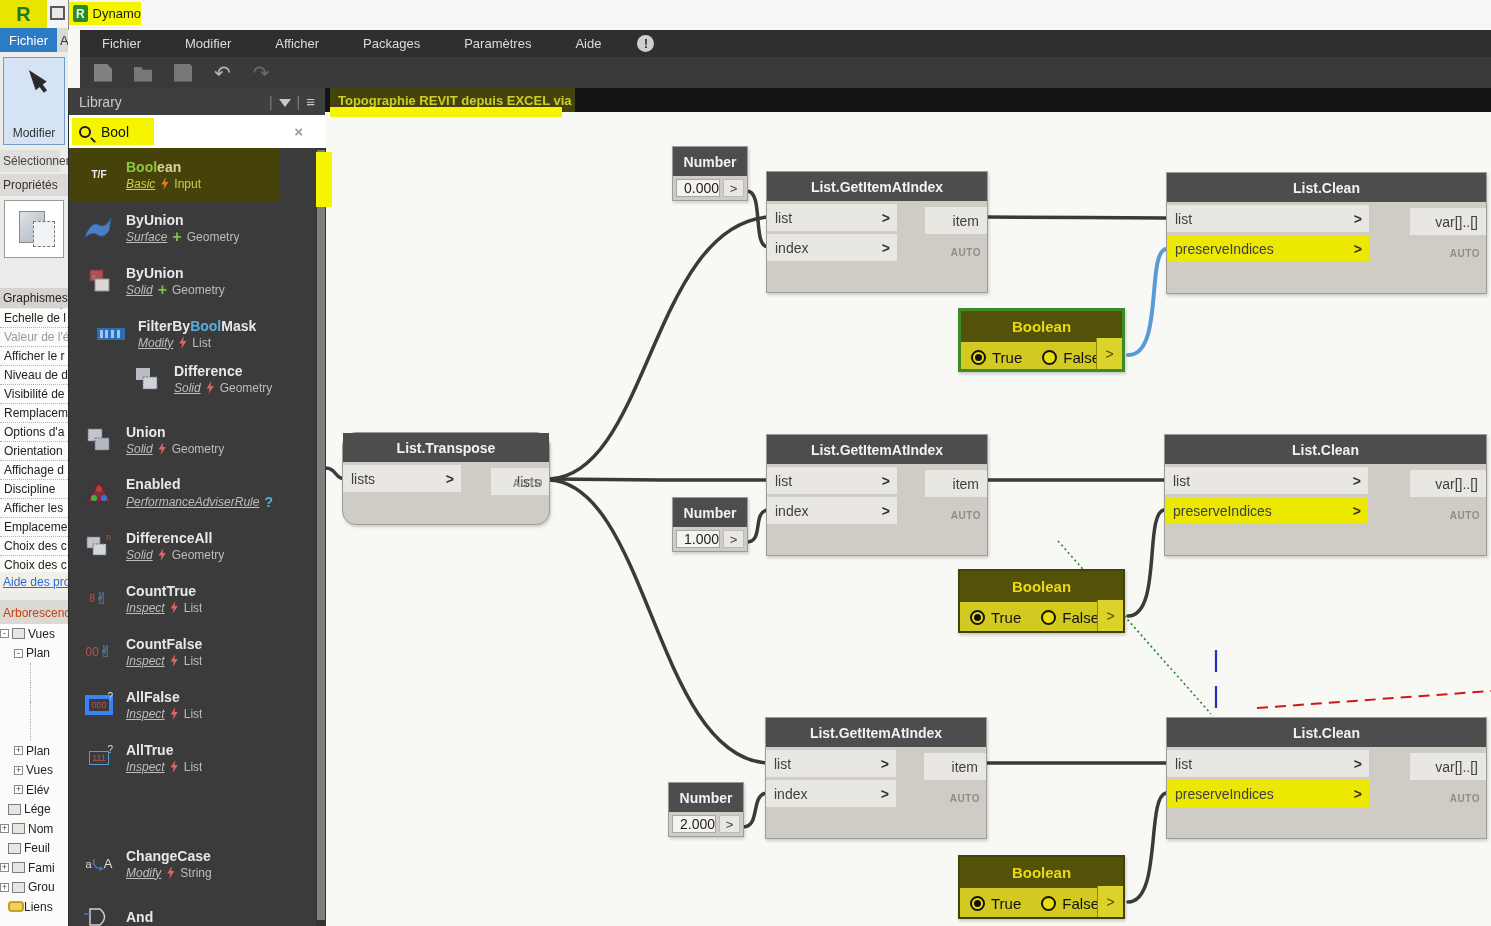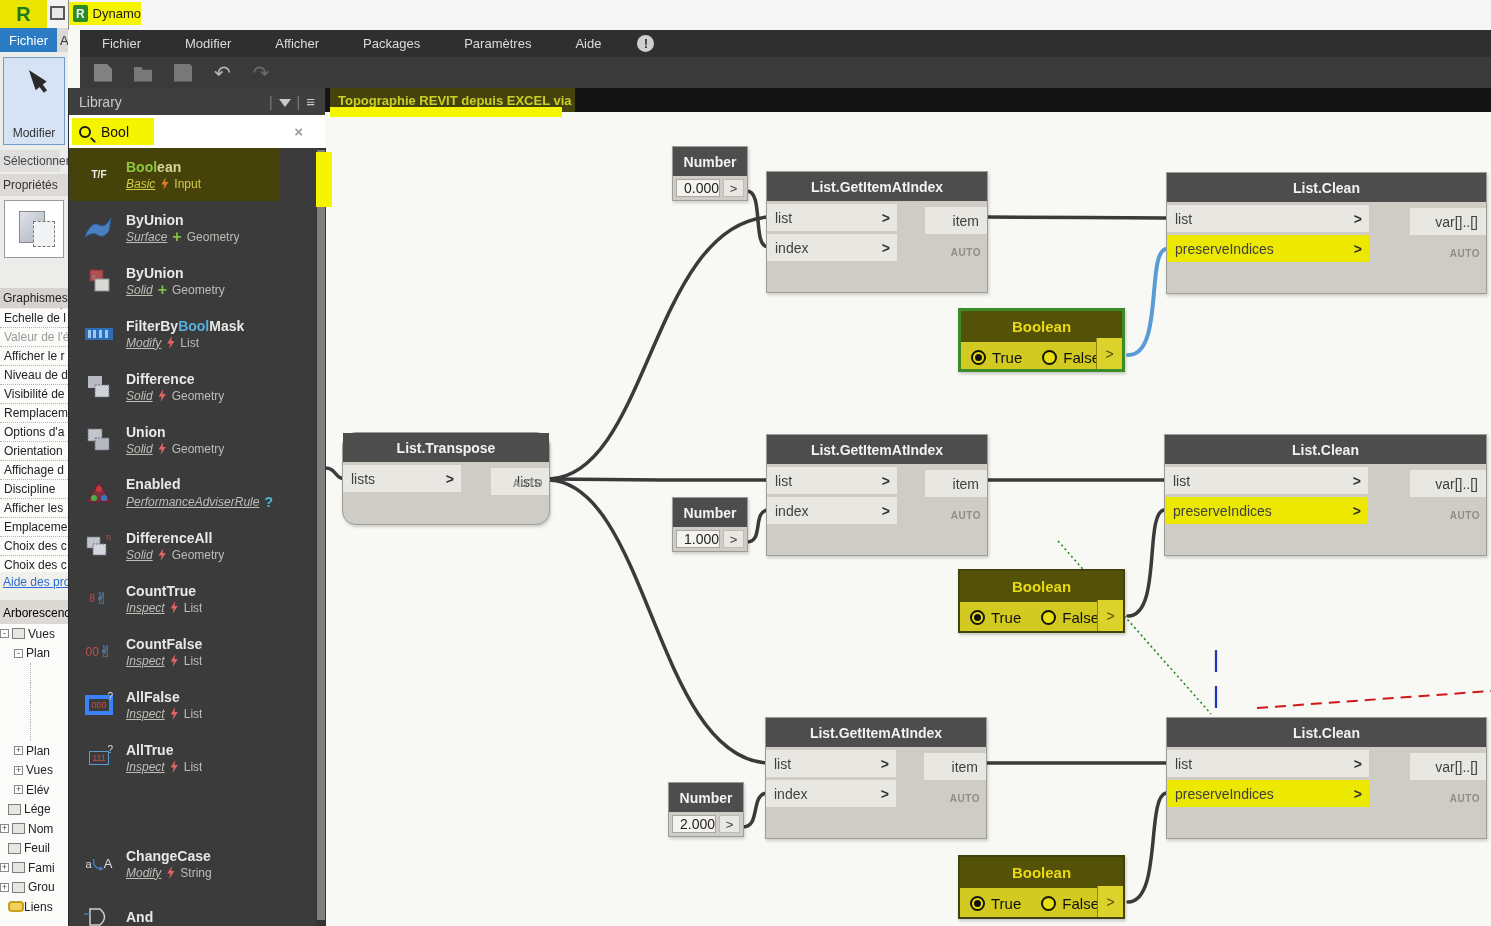--- a/index.html
+++ b/index.html
@@ -137,21 +137,21 @@
   .rv-graph { position:absolute; left:0; top:288px; width:68px; height:20px; background:#d6d3cf;
               font-size:12px; color:#222; display:flex; align-items:center; padding-left:3px; }
   .rv-rows { position:absolute; left:0; top:309px; width:68px; }
   .rv-row { height:19px; border-bottom:1px dotted #b5b5b0; background:#fbfbfa; font-size:12px; color:#222;
             display:flex; align-items:center; padding-left:4px; white-space:nowrap; }
   .rv-row.dim { color:#9a9a98; }
   .rv-help { position:absolute; left:0; top:572px; width:68px; height:20px; background:#f1efe9;
              font-size:12px; color:#2a6cd4; text-decoration:underline; display:flex; align-items:center;
              padding-left:3px; white-space:nowrap; }
   .rv-browser { position:absolute; left:0; top:600px; width:68px; height:26px; background:#dcd9d4;
-                font-size:12px; color:#000000; display:flex; align-items:center; padding-left:3px; white-space:nowrap; }
+                font-size:12px; color:#c2410c; display:flex; align-items:center; padding-left:3px; white-space:nowrap; }
   .rv-tree { position:absolute; left:0; top:624px; width:68px; bottom:0; background:#fbfbfa; }
   .tr-row { height:19.5px; display:flex; align-items:center; font-size:12px; color:#222; white-space:nowrap; }
   .exp { width:9px; height:9px; border:1px solid #8a8a8a; background:#fff; flex:none;
          font-size:9px; line-height:7px; text-align:center; color:#444; margin-right:3px; }
   .tico { width:13px; height:11px; border:1px solid #7d7d7d; background:#e6e6e3; flex:none; margin-right:3px; }
   .tico.link { border:none; background:none; }
   .tico.link::after { content:''; display:block; width:12px; height:7px; border:2px solid #c8a018;
                       border-radius:4px; background:#f0d060; }
   .tr-dots { border-left:1px dotted #aaa; height:100%; width:6px; flex:none; }
 
@@ -453,21 +453,21 @@
         <div class="lib-txt">
           <div class="lib-title"><span>ByUnion</span></div>
           <div class="lib-sub">
               <span class="cat">Solid</span>
               <span class="plus">+</span>
               <span>Geometry</span>
             </div>
         </div>
       </div>
 
-      <div class="lib-item" style="top:159px;">
+      <div class="lib-item" style="top:159px;padding-left:12px;">
         <span class="lib-ico">
             <svg width="30" height="14">
               <rect x="1" y="1" width="28" height="12" fill="#2d6db5"></rect>
               <g fill="#9cc6ee">
                 <rect x="4" y="3" width="3" height="8"></rect>
                 <rect x="9" y="3" width="3" height="8"></rect>
                 <rect x="15" y="3" width="3" height="8"></rect>
                 <rect x="21" y="3" width="3" height="8"></rect>
               </g>
             </svg>
@@ -475,21 +475,21 @@
         <div class="lib-txt">
           <div class="lib-title"><span>FilterBy</span><span class="match">Bool</span><span>Mask</span></div>
           <div class="lib-sub">
               <span class="cat">Modify</span>
               <span class="bolt"></span>
               <span>List</span>
             </div>
         </div>
       </div>
 
-      <div class="lib-item" style="top:212px;">
+      <div class="lib-item" style="top:204px;margin-left:48px;">
         <span class="lib-ico">
             <svg width="30" height="28">
               <rect x="4" y="3" width="14" height="12" fill="#b8bcc2" stroke="#6e7population4" stroke-dasharray="2,1"></rect>
               <rect x="11" y="12" width="14" height="12" fill="#cfd3d8" stroke="#6e7484" stroke-dasharray="2,1"></rect>
             </svg>
           </span>
         <div class="lib-txt">
           <div class="lib-title"><span>Difference</span></div>
           <div class="lib-sub">
               <span class="cat">Solid</span>

